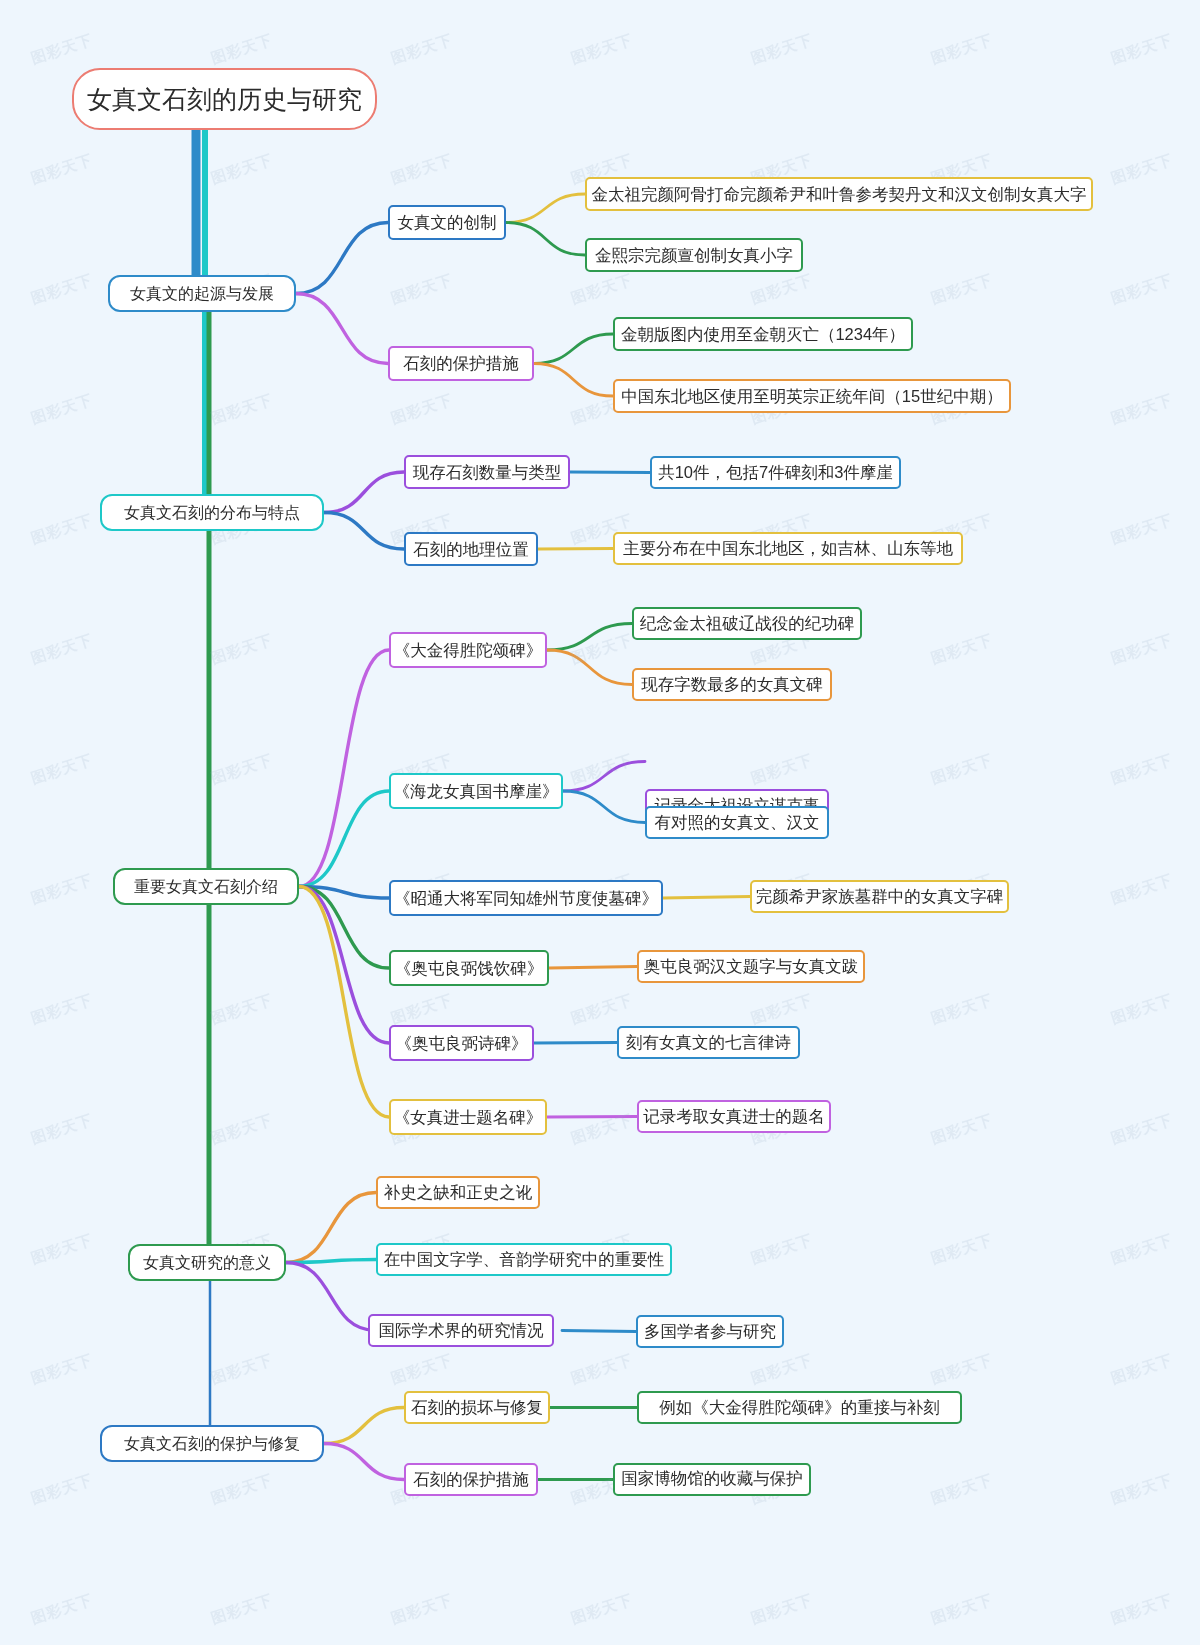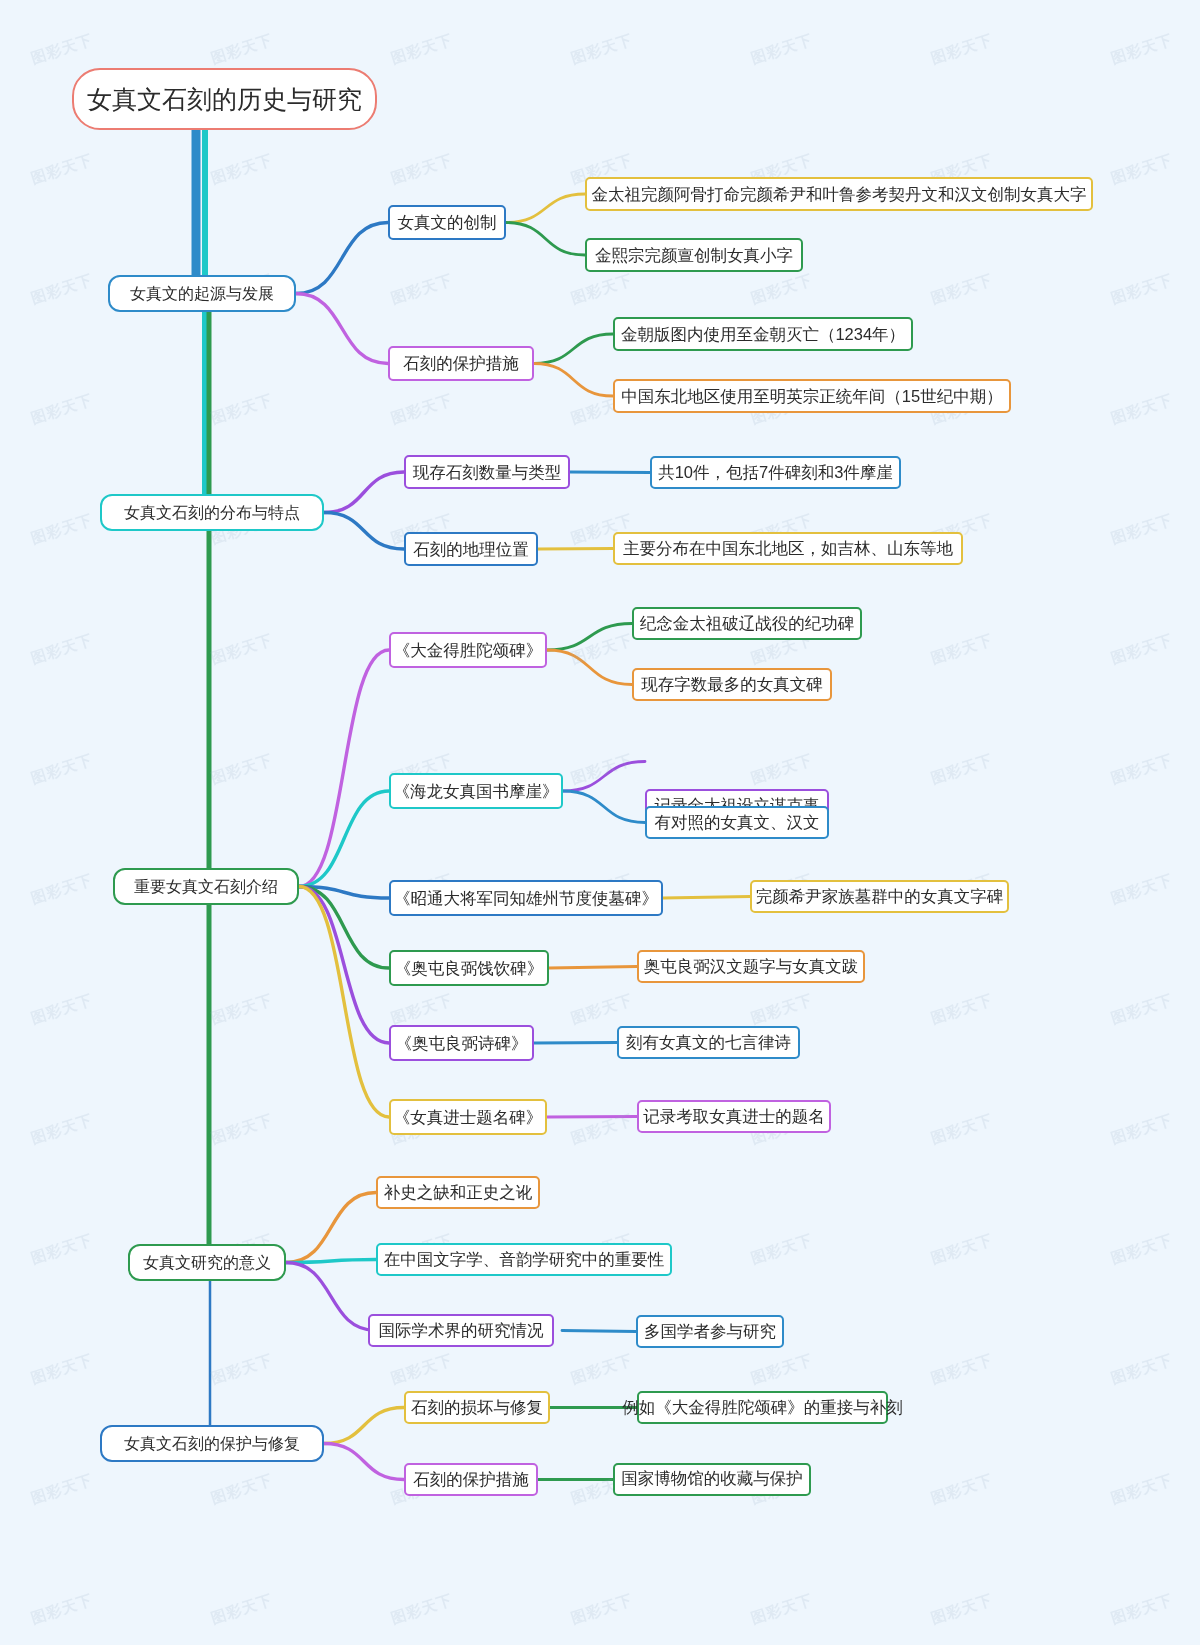--- a/index.html
+++ b/index.html
@@ -313,21 +313,21 @@
       </div>
       <div class="node l3" style="left: 636px; top: 1315px; width: 148px; height: 33px; border-color: rgb(46, 139, 201);">
         <span>多国学者参与研究</span>
       </div>
       <div class="node l1" style="left: 100px; top: 1425px; width: 224px; height: 37px; border-color: rgb(45, 121, 196);">
         <span>女真文石刻的保护与修复</span>
       </div>
       <div class="node l2" style="left: 404px; top: 1391px; width: 146px; height: 33px; border-color: rgb(227, 192, 62);">
         <span>石刻的损坏与修复</span>
       </div>
-      <div class="node l3" style="left: 637px; top: 1391px; width: 251px; height: 33px; border-color: rgb(46, 154, 79);">
+      <div class="node l3" style="left: 637px; top: 1391px; width: 325px; height: 33px; border-color: rgb(46, 154, 79);">
         <span>例如《大金得胜陀颂碑》的重接与补刻</span>
       </div>
       <div class="node l2" style="left: 404px; top: 1463px; width: 134px; height: 33px; border-color: rgb(192, 98, 224);">
         <span>石刻的保护措施</span>
       </div>
       <div class="node l3" style="left: 613px; top: 1463px; width: 198px; height: 33px; border-color: rgb(46, 154, 79); font-family: Liberation Serif, serif;">
         <span>国家博物馆的收藏与保护</span>
       </div>
     </div>
 </div>

